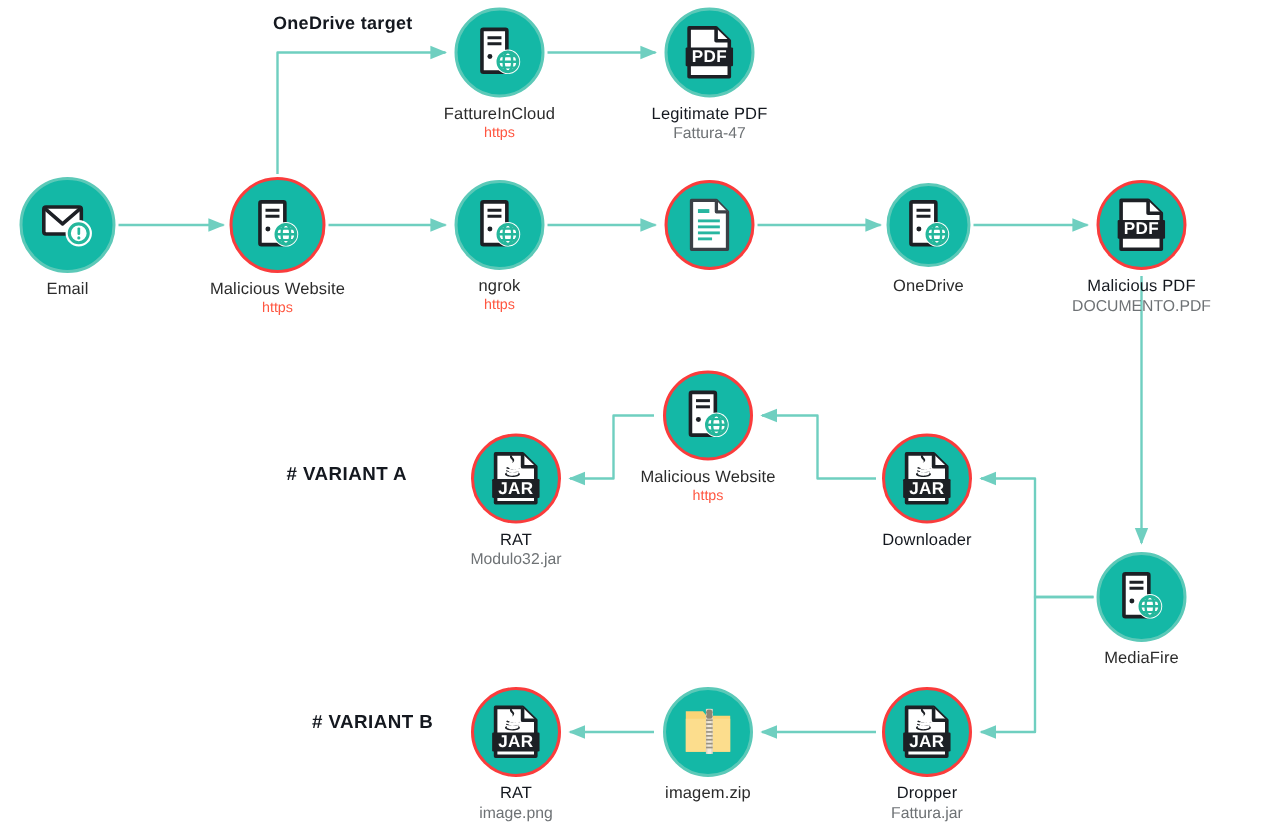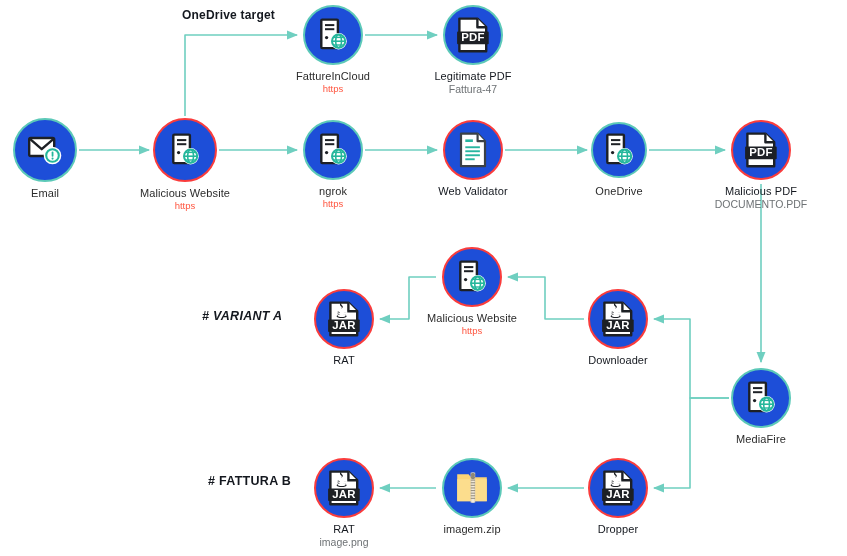--- a/index.html
+++ b/index.html
@@ -9,21 +9,21 @@
     font-family:"Liberation Sans","DejaVu Sans",sans-serif;
     -webkit-font-smoothing:antialiased;
   }
   #canvas{position:absolute;inset:0;width:847px;height:556px;}
   #edges{position:absolute;left:0;top:0;width:847px;height:556px;}
 
   
   .node{position:absolute;width:0;height:0;}
   .node .circle{
     position:absolute;border-radius:50%;
-    box-sizing:border-box;background:#1d4ed8;
+    box-sizing:border-box;background:#14b8a6;
     display:flex;align-items:center;justify-content:center;
   }
   .node.r64 .circle{width:64px;height:64px;left:-32px;top:-32px;border:2px solid #5cc9b8;}
   .node.r64.danger .circle{border-color:#fa3c3c;}
   .node.r60 .circle{width:60px;height:60px;left:-30px;top:-30px;border:2px solid #5cc9b8;}
   .node.r60.danger .circle{border-color:#fa3c3c;}
 
   .node .labels{
     position:absolute;left:-110px;width:220px;text-align:center;
     top:36px;line-height:1.28;
@@ -165,21 +165,20 @@
     <path d="M3 1.6 H19.6 L27 9.2 V34.2 H3 Z" fill="#fff" stroke="#3b4046" stroke-width="2.2" stroke-linejoin="round"></path>
     <path d="M19.6 1.6 V9.2 H27" fill="#fff" stroke="#3b4046" stroke-width="2.2" stroke-linejoin="round"></path>
     <rect x="7.3" y="7.4" width="7.6" height="2.6" fill="#27b6a0"></rect>
     <rect x="7.3" y="14.3" width="14.6" height="1.9" fill="#27b6a0"></rect>
     <rect x="7.3" y="18.3" width="14.6" height="1.9" fill="#27b6a0"></rect>
     <rect x="7.3" y="22.3" width="14.6" height="1.9" fill="#27b6a0"></rect>
     <rect x="7.3" y="26.3" width="9.4" height="1.9" fill="#27b6a0"></rect>
   </svg>
         </div>
         <div class="labels">
-          <div class="lbl-main bold">Web Validator</div>
         </div>
       </div>
       <div class="node r60" style="left: 619px; top: 150px;">
         <div class="circle" style="width: 56px; height: 56px; left: -28px; top: -28px;">
           <svg class="ico" width="32" height="34" viewBox="0 0 32 34">
     <rect x="4.3" y="1.6" width="16.6" height="28.5" rx="1" fill="#fff" stroke="#1d2025" stroke-width="2.4"></rect>
     <line x1="8" y1="7.1" x2="17.3" y2="7.1" stroke="#1d2025" stroke-width="2"></line>
     <line x1="8" y1="11.2" x2="17.3" y2="11.2" stroke="#1d2025" stroke-width="2"></line>
     <circle cx="9.6" cy="19.6" r="1.65" fill="#1d2025"></circle>
     <circle cx="21.6" cy="23.2" r="8.2" fill="#fff"></circle>
@@ -239,20 +238,21 @@
       <path d="M10.6 12.5 c-1 .7 .5 1.2 3.2 1.3 2.9 .2 5.2-.2 5.2-.7 0 0-.5 .3-1.3 .4 -2 .4-5.6 .3-5.6 0 0-.2 .5-.4 .5-.4 z"></path>
       <path d="M9.6 15.2 c0 1 2.2 1.8 5 1.8 2.8 0 5-.8 5-1.8 0-.5-.6-1-1.6-1.3 .4 .2 .6 .5 .6 .8 0 .8-1.8 1.4-3.9 1.4 -2.2 0-3.9-.6-3.9-1.4 0-.3 .2-.6 .6-.8 -1 .3-1.8 .8-1.8 1.3 z"></path>
       <path d="M20.6 9.4 c1.2-.6 .4 1.6-.6 2.2 0 0 2.4-1 1.8-2.2 -.4-.9-1.2-.6-1.2 0 z"></path>
     </g>
     <rect x="1.1" y="18.4" width="31.6" height="12.6" rx="0.8" fill="#1d2025"></rect>
     <text x="16.9" y="28.1" text-anchor="middle" font-family="Liberation Sans, sans-serif" font-size="11.4" font-weight="bold" fill="#ffffff" letter-spacing="0.2">JAR</text>
   </svg>
         </div>
         <div class="labels">
           <div class="lbl-main bold">RAT</div>
+          <div class="lbl-sub">Modulo32.jar</div>
         </div>
       </div>
       <div class="node r60 danger" style="left: 618px; top: 319px;">
         <div class="circle">
           <svg class="ico" width="34" height="36" viewBox="0 0 34 36">
     <path d="M3.4 1.6 H21.4 L30.2 10.2 V34.2 H3.4 Z" fill="#fff" stroke="#1d2025" stroke-width="2.4" stroke-linejoin="round"></path>
     <path d="M21.4 1.6 V10.2 H30.2" fill="#fff" stroke="#1d2025" stroke-width="2.4" stroke-linejoin="round"></path>
     <g fill="#1d2025">
       <path d="M13.9 5.2 c1.9 1.5 .2 2.6 .2 2.6 s2.6-1.3 1.4-2.9 c-1.1-1.5-2-2.2-1.1-3.5 0 0-2.9 1.5-.5 3.8 z"></path>
       <path d="M11.1 10.4 c-1.5 .9 .2 1.3 2.9 1.5 3.2 .2 5.8-.2 5.8-.7 0 0-.5 .3-1.4 .5 -2 .4-6 .4-6 0 0-.3 .6-.5 .6-.5 z"></path>
@@ -345,22 +345,23 @@
       <path d="M10.6 12.5 c-1 .7 .5 1.2 3.2 1.3 2.9 .2 5.2-.2 5.2-.7 0 0-.5 .3-1.3 .4 -2 .4-5.6 .3-5.6 0 0-.2 .5-.4 .5-.4 z"></path>
       <path d="M9.6 15.2 c0 1 2.2 1.8 5 1.8 2.8 0 5-.8 5-1.8 0-.5-.6-1-1.6-1.3 .4 .2 .6 .5 .6 .8 0 .8-1.8 1.4-3.9 1.4 -2.2 0-3.9-.6-3.9-1.4 0-.3 .2-.6 .6-.8 -1 .3-1.8 .8-1.8 1.3 z"></path>
       <path d="M20.6 9.4 c1.2-.6 .4 1.6-.6 2.2 0 0 2.4-1 1.8-2.2 -.4-.9-1.2-.6-1.2 0 z"></path>
     </g>
     <rect x="1.1" y="18.4" width="31.6" height="12.6" rx="0.8" fill="#1d2025"></rect>
     <text x="16.9" y="28.1" text-anchor="middle" font-family="Liberation Sans, sans-serif" font-size="11.4" font-weight="bold" fill="#ffffff" letter-spacing="0.2">JAR</text>
   </svg>
         </div>
         <div class="labels">
           <div class="lbl-main bold">Dropper</div>
+          <div class="lbl-sub">Fattura.jar</div>
         </div>
       </div>
     </div>
   <div id="anno-layer">
       <div class="freetext" style="left: 182px; top: 8px;">OneDrive target</div>
-      <div class="variant" style="left: 202px; top: 309px; font-style: italic;"># VARIANT A</div>
-      <div class="variant" style="left: 208px; top: 474px;"># FATTURA B</div>
+      <div class="variant" style="left: 191px; top: 309px;"># VARIANT A</div>
+      <div class="variant" style="left: 208px; top: 474px;"># VARIANT B</div>
     </div>
 
 </div>
 
 </body></html>

